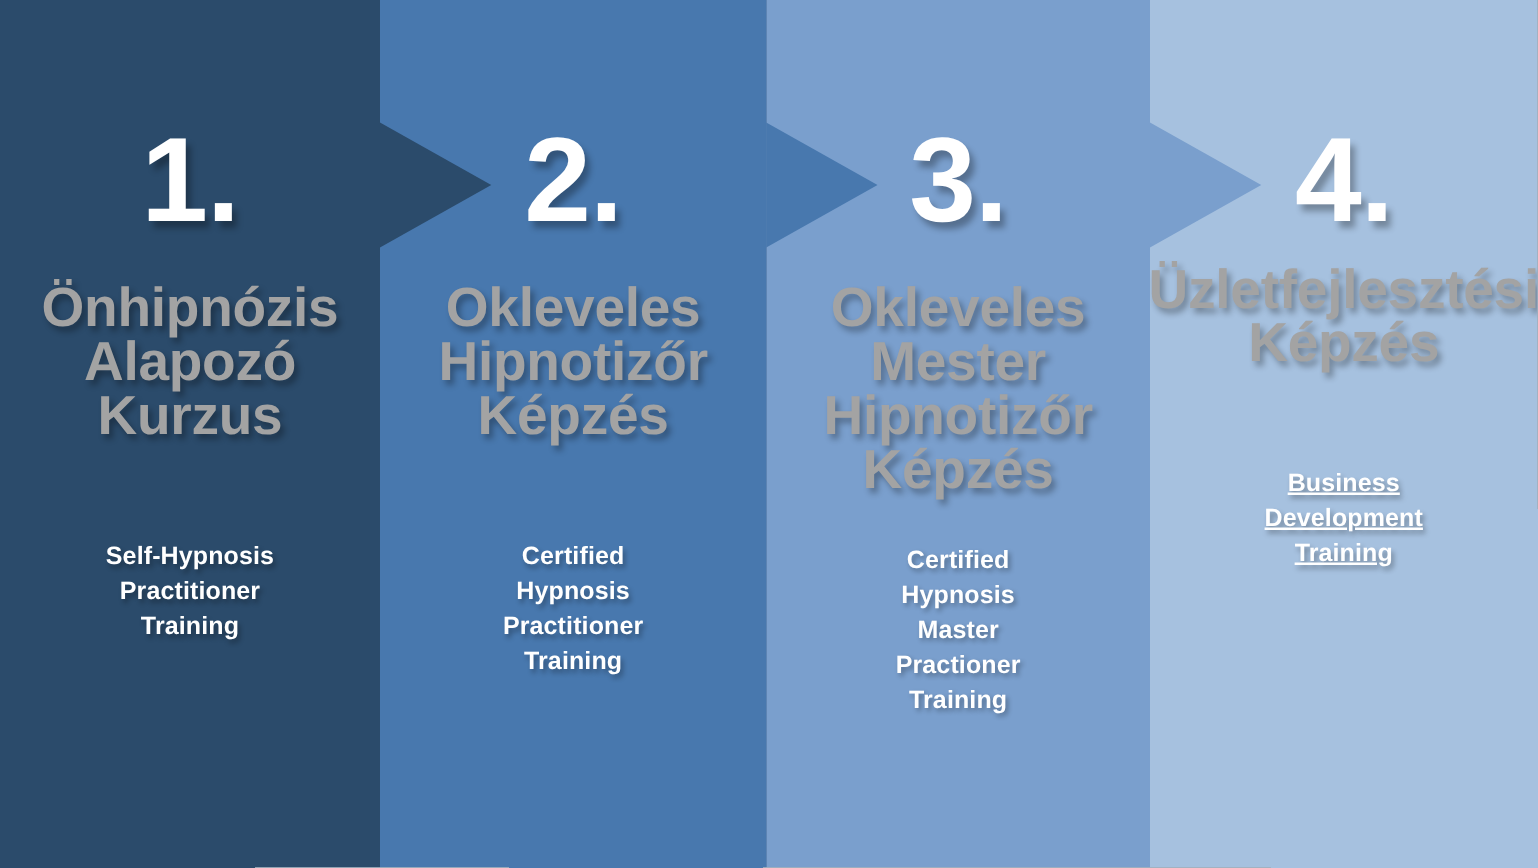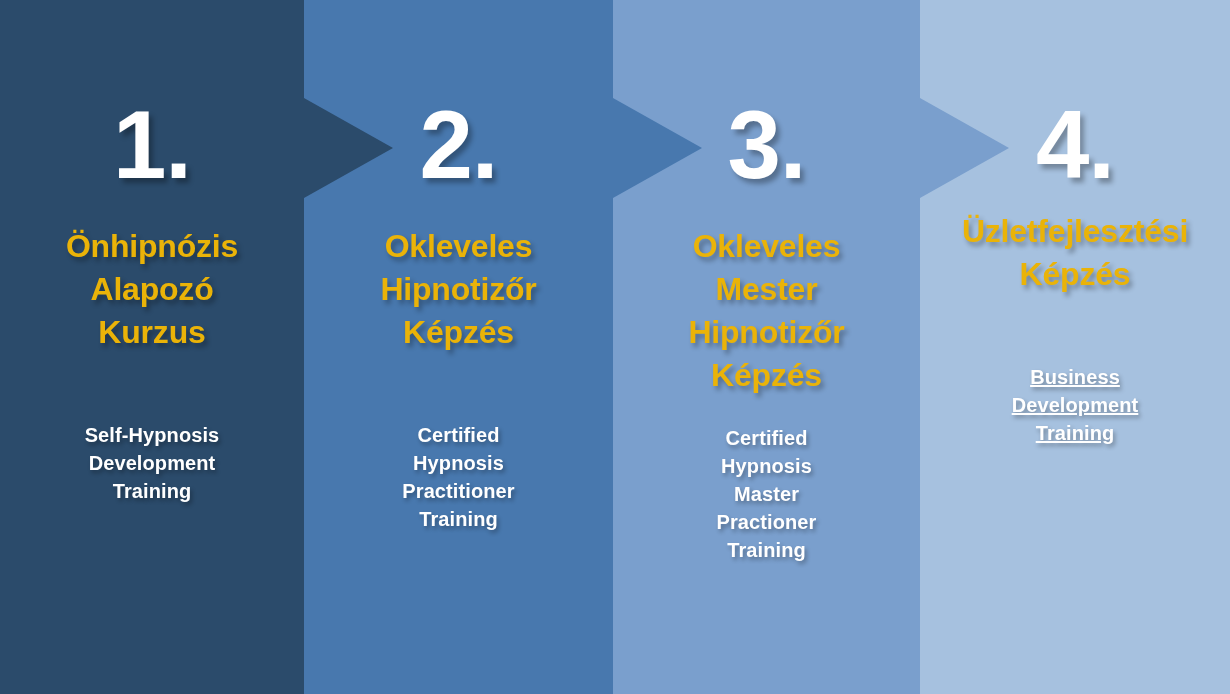--- a/index.html
+++ b/index.html
@@ -83,24 +83,24 @@
     line-height: 1;
     letter-spacing: -1px;
     color: #ffffff;
     text-shadow: 4px 5px 5px rgba(0, 0, 0, 0.30);
     height: 110px;
     display: block;
   }
 
   .step-title {
     margin-top: 18px;
-    font-size: 32px;
+    font-size: 44px;
     font-weight: 700;
     line-height: 43px;
-    color: #eab308;
+    color: #a3a3a3;
     text-shadow: 3px 4px 5px rgba(0, 0, 0, 0.32);
     white-space: pre-line;
     padding: 0 6px;
     letter-spacing: -0.2px;
   }
 
   .step-subtitle {
     margin-top: 34px;
     font-size: 20px;
     font-weight: 700;
@@ -133,21 +133,21 @@
       <svg viewBox="0 0 89 100" preserveAspectRatio="none" aria-hidden="true">
         <polygon points="0,0 89,50 0,100" fill="#2b4b6b"></polygon>
       </svg>
     </div>
     <div class="step-content">
       <span class="step-number">1.</span>
       <h2 class="step-title">Önhipnózis
 Alapozó
 Kurzus</h2>
       <p class="step-subtitle">Self-Hypnosis
-Development
+Practitioner
 Training</p>
     </div>
   </section>
 
   <section class="step step-2">
     <div class="step-bg" style="background: rgb(72, 120, 174);"></div>
     <div class="chevron">
       <svg viewBox="0 0 89 100" preserveAspectRatio="none" aria-hidden="true">
         <polygon points="0,0 89,50 0,100" fill="#4878ae"></polygon>
       </svg>

